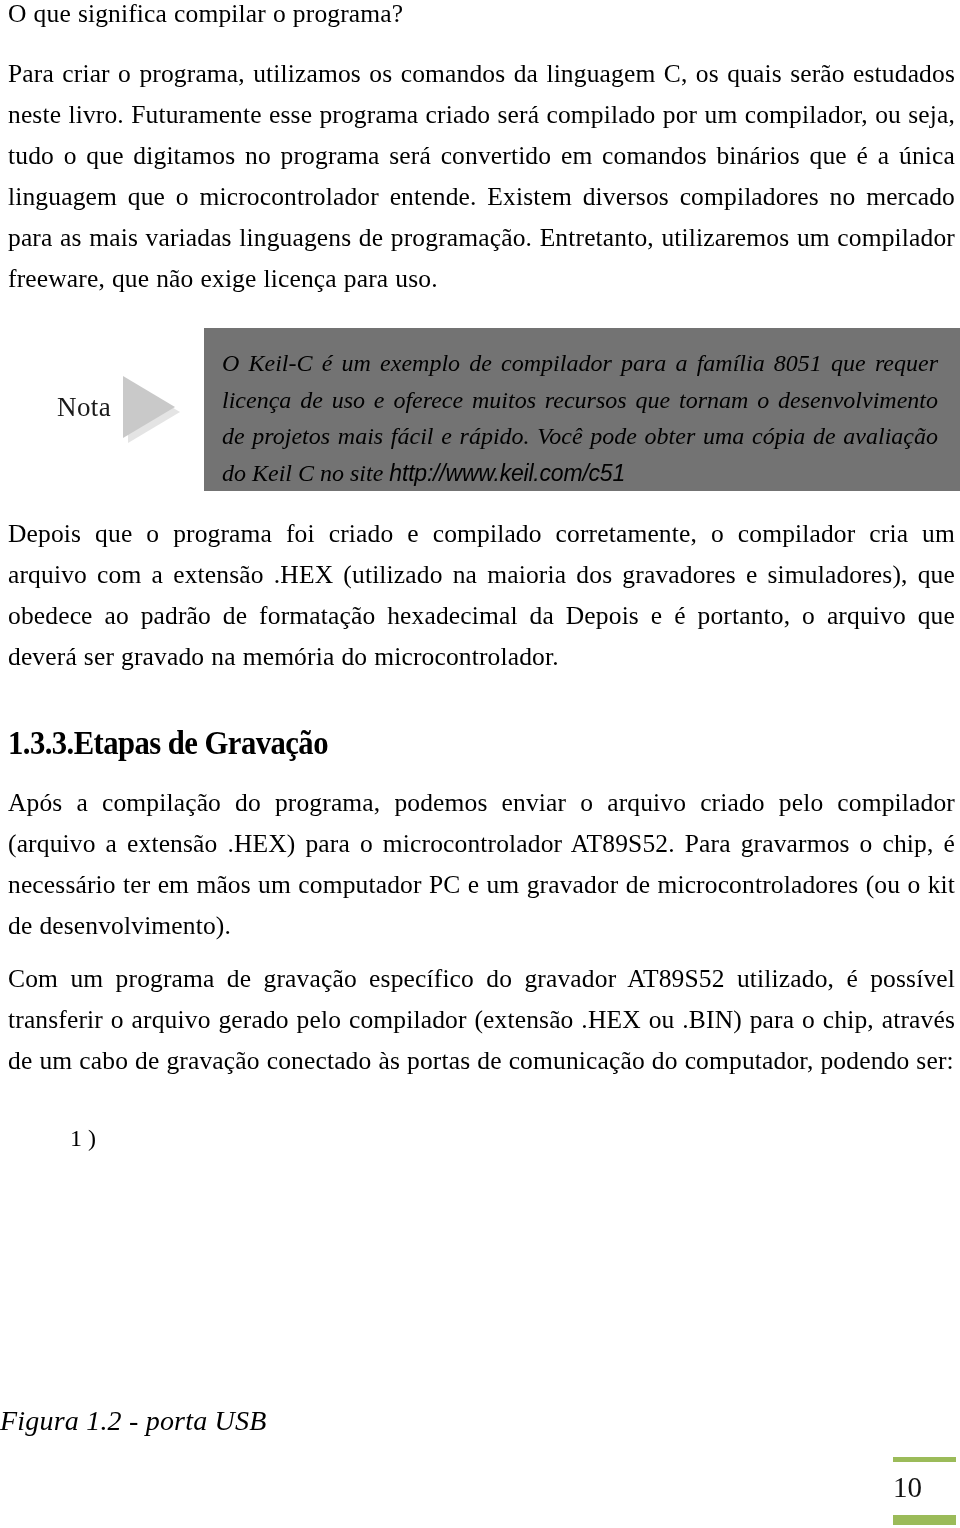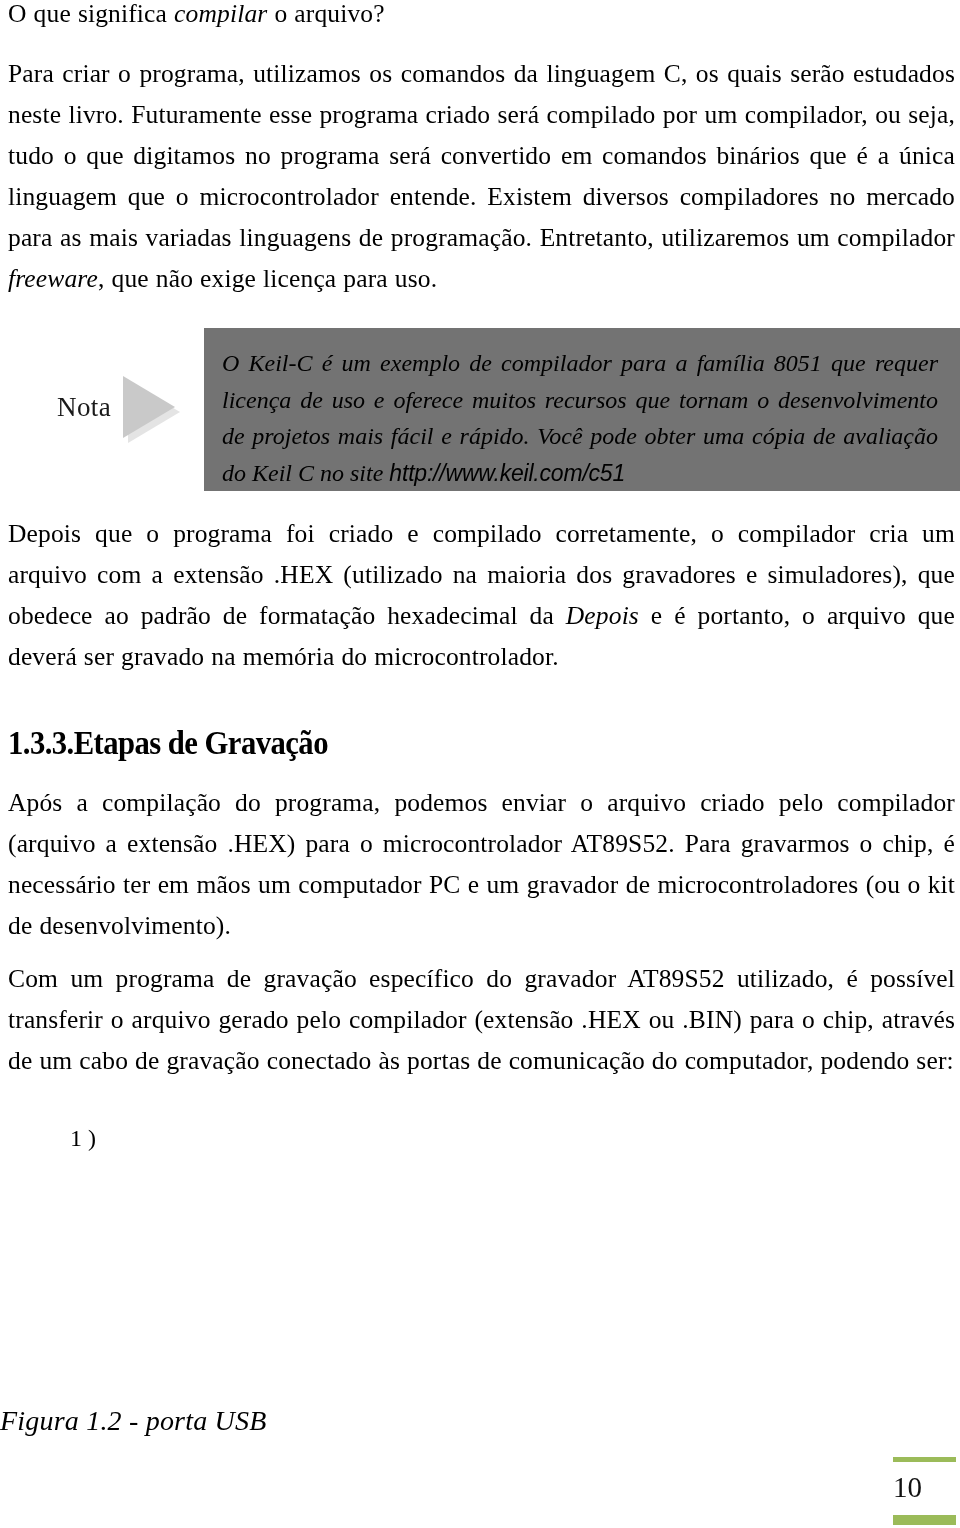--- a/index.html
+++ b/index.html
@@ -31,21 +31,21 @@
     width: 947px;
     font-size: 25.5px;
     line-height: 41px;
     text-align: justify;
     text-justify: inter-word;
     letter-spacing: 0.15px;
     word-spacing: 0.5px;
   }
   .body-text.nojust { text-align: left; }
 
-  em, .ital { font-style: italic; }
+  em, .ital { }
 
   
   #lead-line {
     top: -7px;
   }
 
   
   #para-intro {
     top: 53px;
   }
@@ -206,21 +206,21 @@
     line-height: 46px;
     color: #111;
   }
 </style>
 </head>
 <body>
 
 <div class="page">
 
   <div class="body-text nojust" id="lead-line">
-    <span>O que significa </span><span class="ital">compilar</span><span> o arquivo?</span>
+    <span>O que significa </span><span class="ital">compilar</span><span> o programa?</span>
   </div>
 
   <div class="body-text" id="para-intro">
     <span>Para criar o programa, utilizamos os comandos da linguagem C, os quais serão estudados neste livro. Futuramente esse programa criado será compilado por um compilador, ou seja, tudo o que digitamos no programa será convertido em comandos binários que é a única linguagem que o microcontrolador entende. Existem diversos compiladores no mercado para as mais variadas linguagens de programação. Entretanto, utilizaremos um compilador </span><span class="ital">freeware</span><span>, que não exige licença para uso.</span>
   </div>
 
   <div id="note-callout">
     <div id="note-label">Nota</div>
     <div id="note-arrow-shadow"></div>
     <div id="note-arrow"></div>

